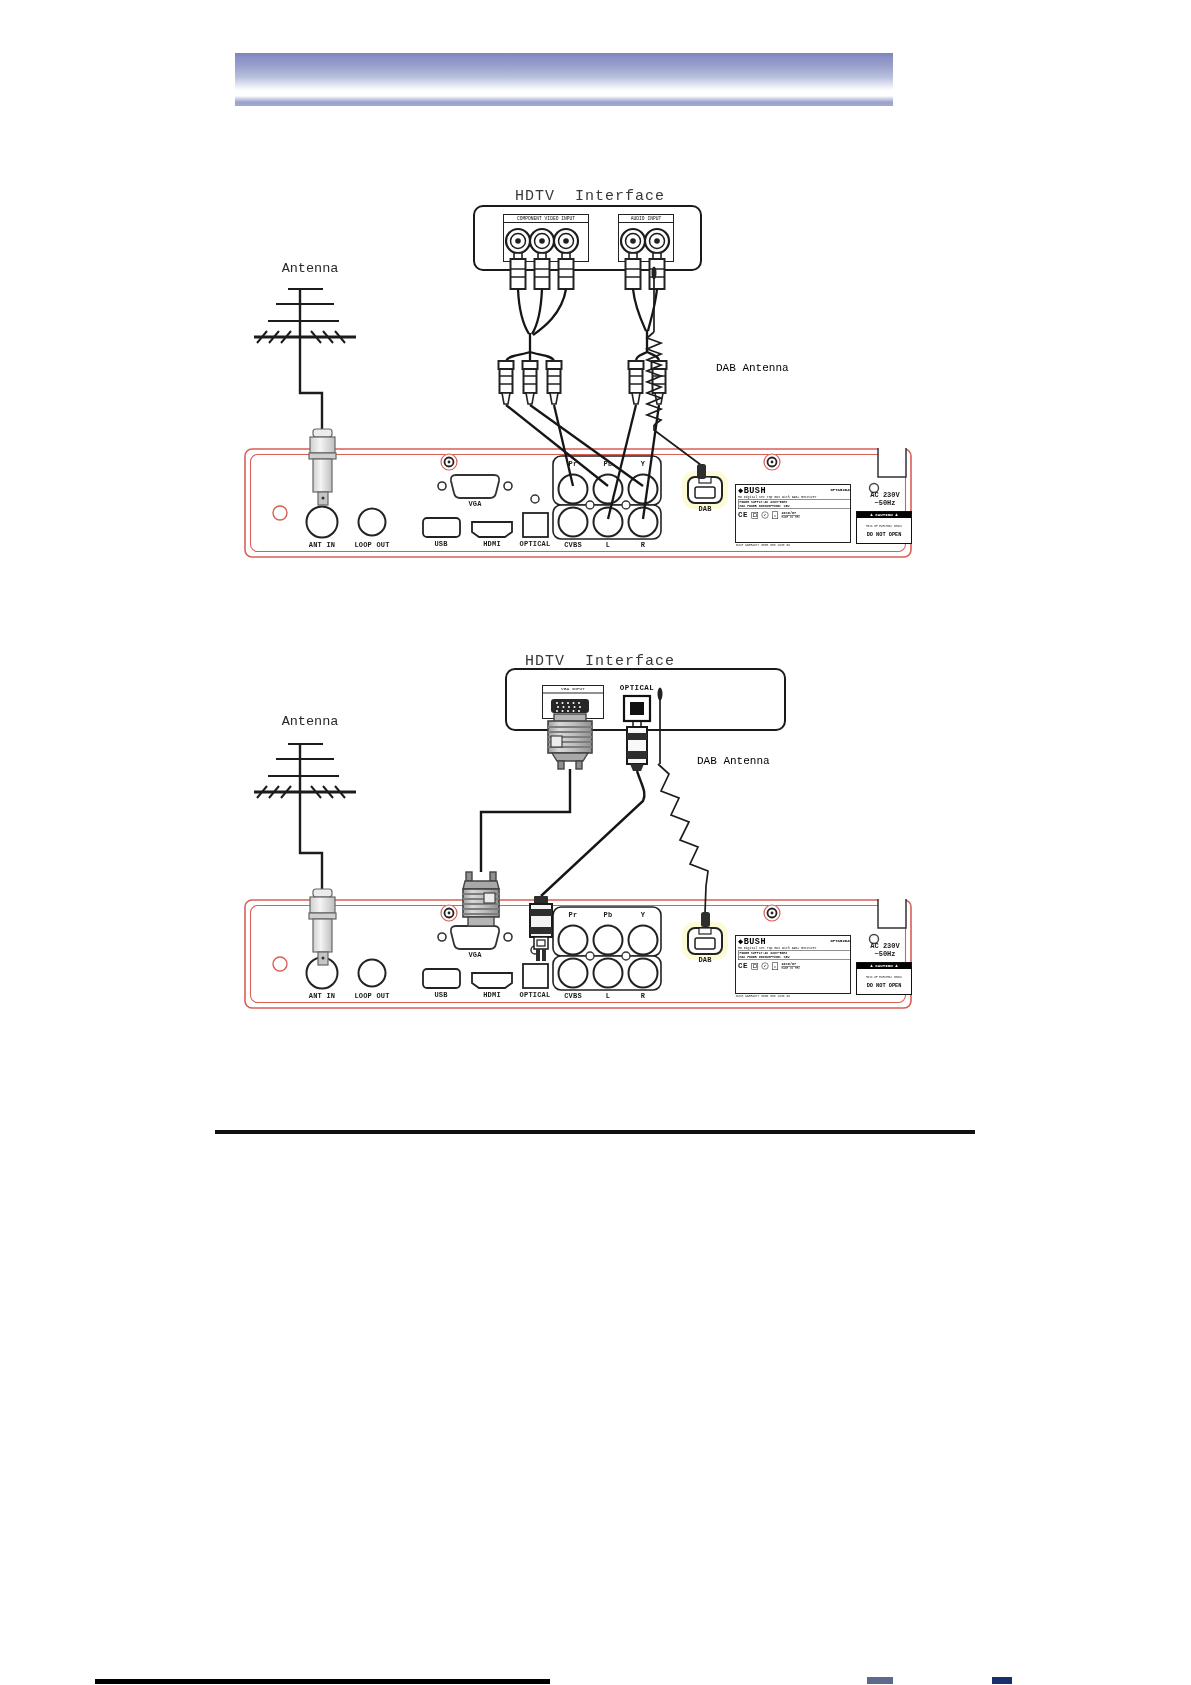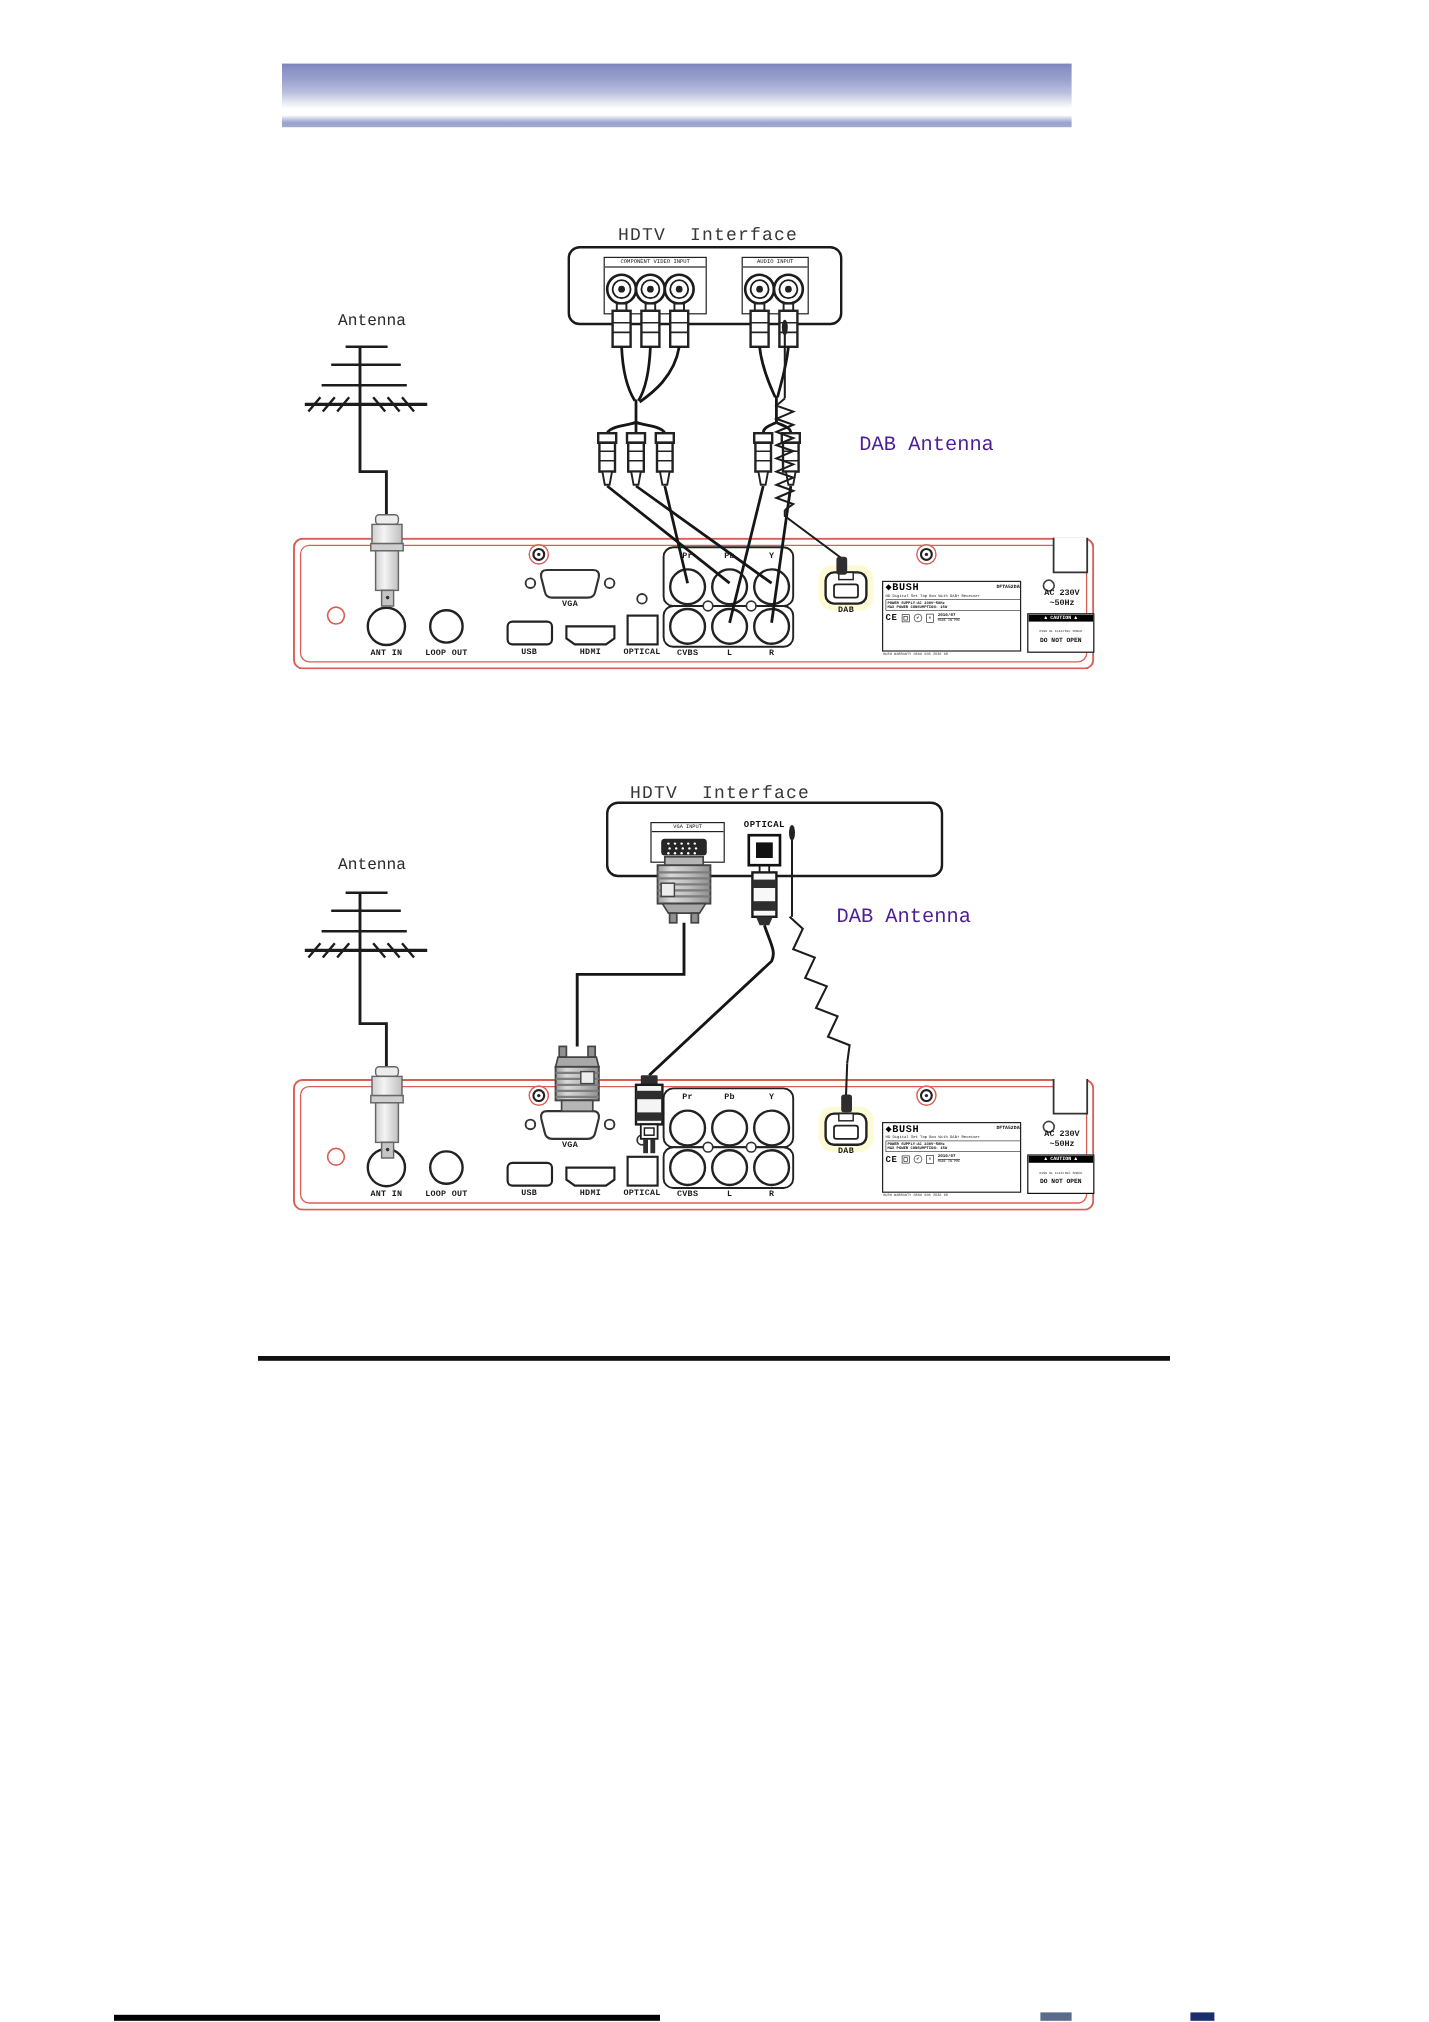--- a/index.html
+++ b/index.html
@@ -7,21 +7,21 @@
         font-family:Liberation Mono, monospace;}
   .abs{position:absolute;}
   
   .header-bar{position:absolute;left:235px;top:53px;width:658px;height:53px;
     background:linear-gradient(180deg,#7d84ba 0%,#8a91c5 8%,#9aa1cd 25%,#b8bfdd 45%,
       #e2e6f2 60%,#ffffff 71%,#ffffff 81%,#c6cce4 87%,#9aa2cd 93%,#a2aad1 100%);}
   
   .fig-title{position:absolute;transform:translateX(-50%);font-size:15px;font-weight:500;
     color:#383838;letter-spacing:1px;white-space:pre;}
   .ant-label{position:absolute;transform:translateX(-50%);font-size:13.5px;color:#2a2a2a;white-space:nowrap;}
-  .dab-label{position:absolute;font-size:17px;color:#4c1d95;white-space:nowrap;}
+  .dab-label{position:absolute;font-size:11px;color:#000000;white-space:nowrap;}
   
   .hdtv-box{position:absolute;border:2.2px solid #1a1a1a;border-radius:10px;background:#fff;}
   .io-section{position:absolute;border:1.3px solid #222;background:#fff;}
   .io-label{width:200%;transform:scale(.5);transform-origin:0 0;text-align:center;
     font-size:9.2px;color:#111;border-bottom:2.6px solid #222;padding:1px 0 2px 0;white-space:nowrap;overflow:hidden;}
   .optical-label{position:absolute;transform:translateX(-50%);font-size:7.5px;font-weight:bold;color:#111;letter-spacing:.4px;}
   
   .panel-slot{position:absolute;width:668px;height:110px;}
   .panel-svg{position:absolute;left:0;top:0;}
   .plabel{position:absolute;transform:translateX(-50%);font-size:7px;font-weight:bold;

